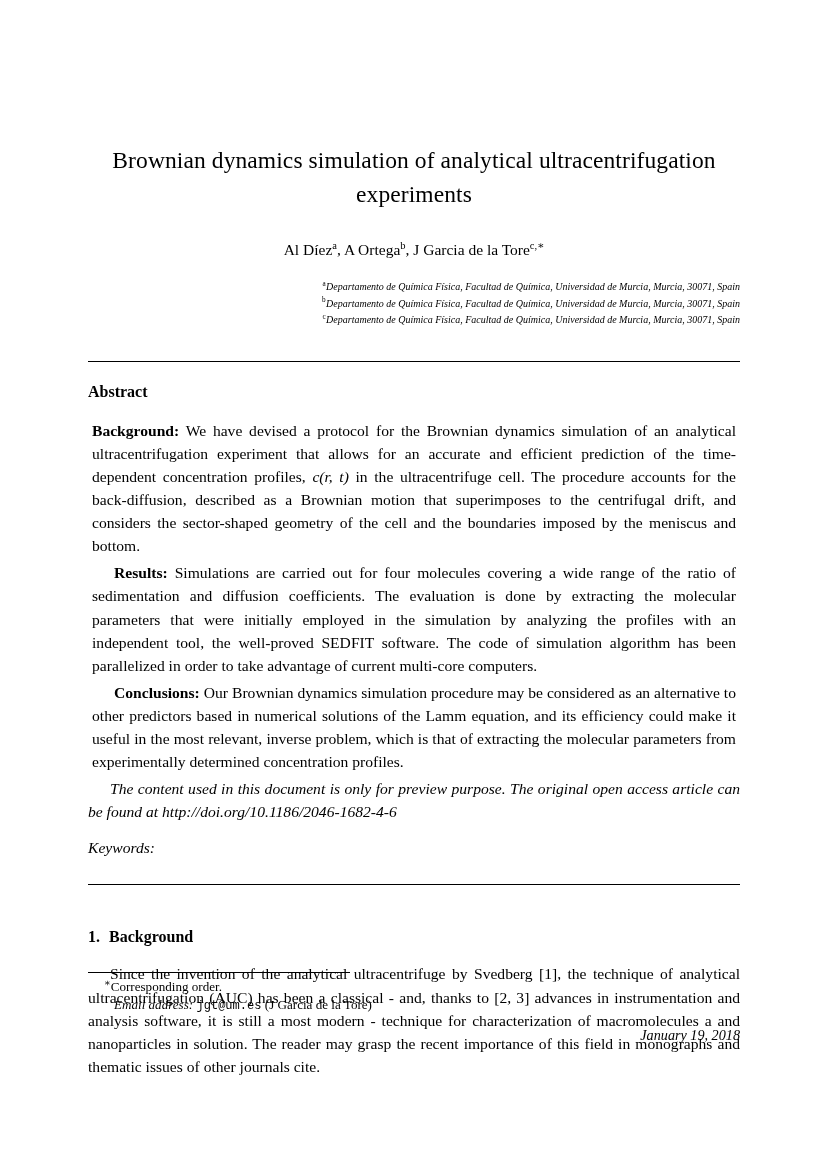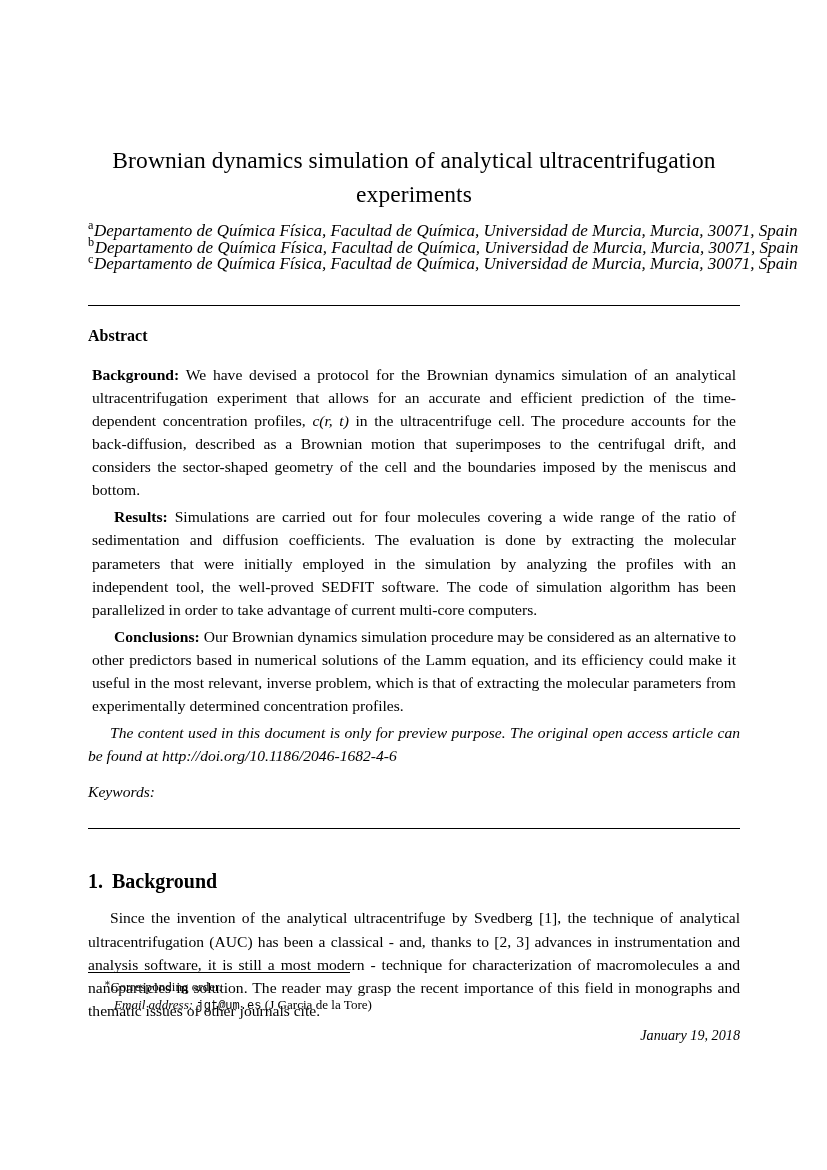--- a/index.html
+++ b/index.html
@@ -46,24 +46,24 @@
     text-align: center;
   }
   .authors sup {
     font-size: 0.68em;
     vertical-align: super;
     line-height: 0;
   }
 
   
   .affiliations {
-    margin-top: 4px;
-    text-align: left;
-    font-style: italic;
-    font-size: 17px;
+    margin-top: 19px;
+    text-align: right;
+    font-style: italic;
+    font-size: 10px;
     line-height: 16.6px;
   }
   .affiliation sup {
     font-style: normal;
     font-size: 0.72em;
     vertical-align: super;
     line-height: 0;
     margin-right: 0.5px;
   }
   .affiliation {
@@ -115,21 +115,21 @@
     font-size: 15.6px;
     line-height: 23.1px;
     font-style: italic;
     margin: 0;
     margin-top: 13px;
   }
 
   
   .section-head {
     font-weight: bold;
-    font-size: 20px;
+    font-size: 16px;
     margin: 0;
     margin-top: 41px;
     line-height: 22px;
   }
   .section-head .num { margin-right: 9px; }
   p.body-par {
     font-size: 15.6px;
     line-height: 23.1px;
     text-align: justify;
     margin: 0;
@@ -184,20 +184,23 @@
 </style>
 </head>
 <body>
 
 <div class="page">
   <div class="content">
 
     <div class="title-block">
       <h1 class="paper-title">Brownian dynamics simulation of analytical ultracentrifugation experiments</h1>
 
+      <div class="authors">
+        <span>Al Díez</span><sup>a</sup>, <span>A Ortega</span><sup>b</sup>, <span>J Garcia de la Tore</span><sup>c,∗</sup>
+      </div>
     </div>
 
     <div class="affiliations">
       <div class="affiliation"><sup>a</sup><span>Departamento de Química Física, Facultad de Química, Universidad de Murcia, Murcia, 30071, Spain</span></div>
       <div class="affiliation"><sup>b</sup><span>Departamento de Química Física, Facultad de Química, Universidad de Murcia, Murcia, 30071, Spain</span></div>
       <div class="affiliation"><sup>c</sup><span>Departamento de Química Física, Facultad de Química, Universidad de Murcia, Murcia, 30071, Spain</span></div>
     </div>
 
     <hr class="rule rule-top">
 

